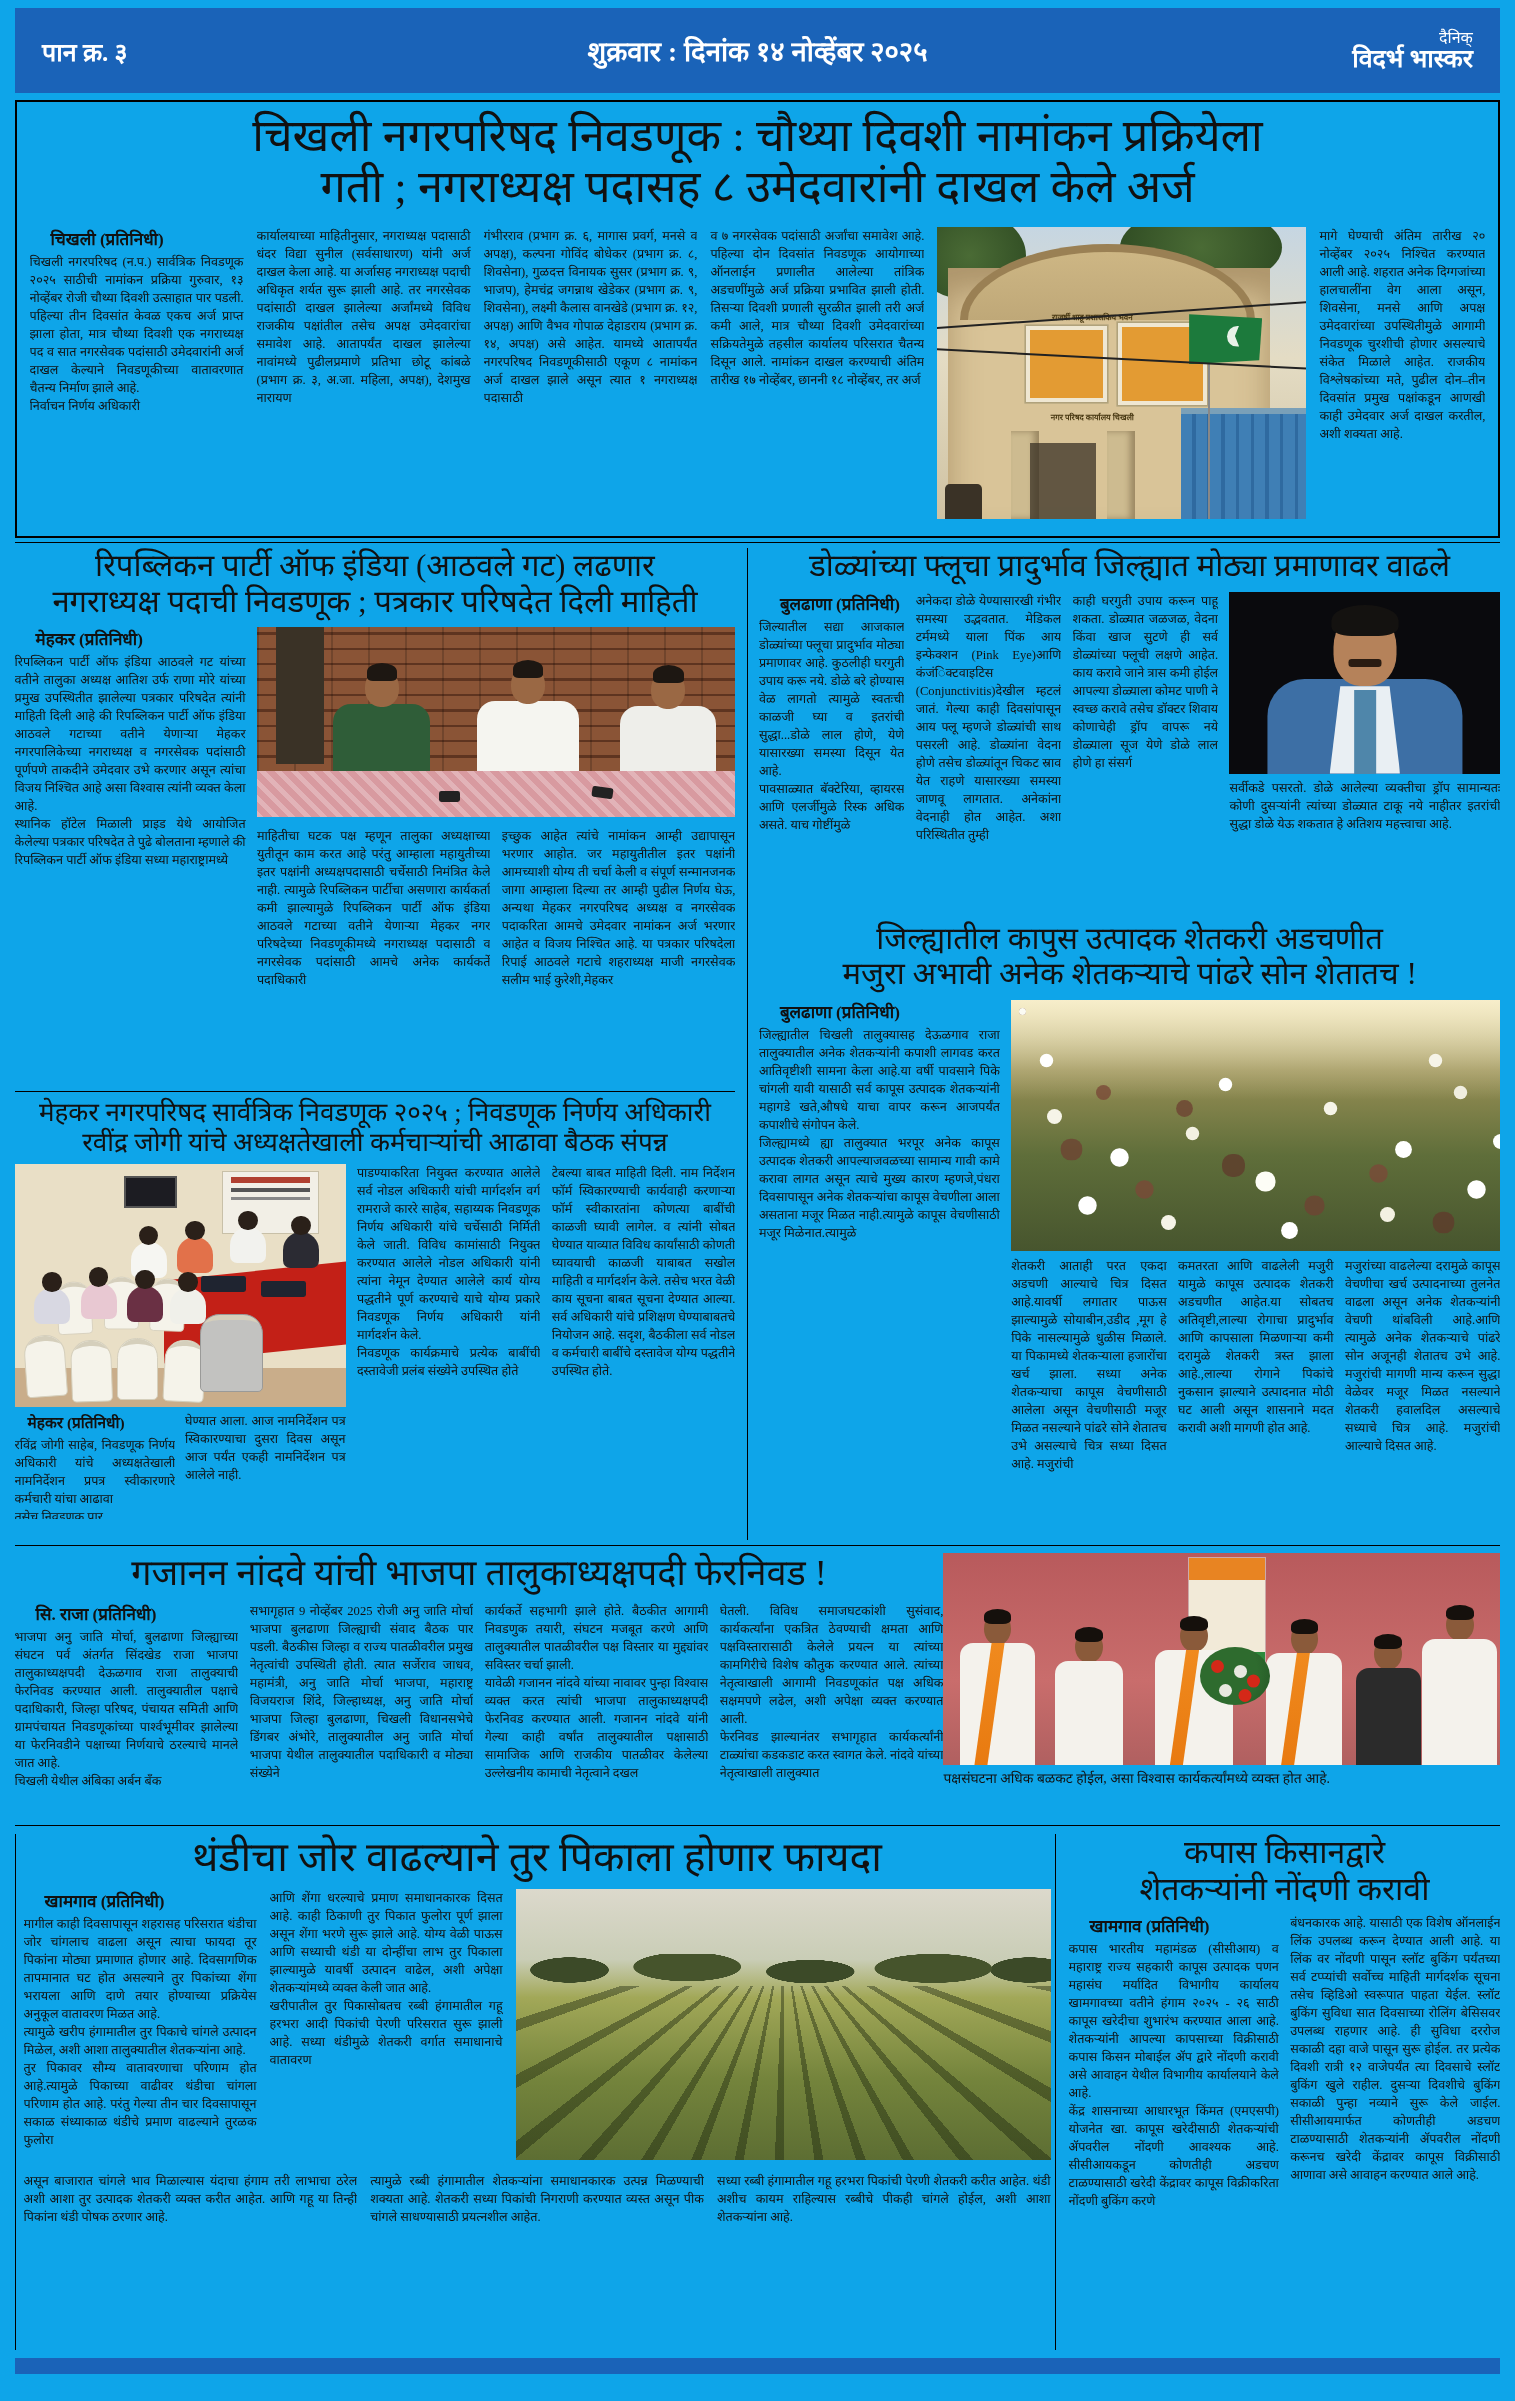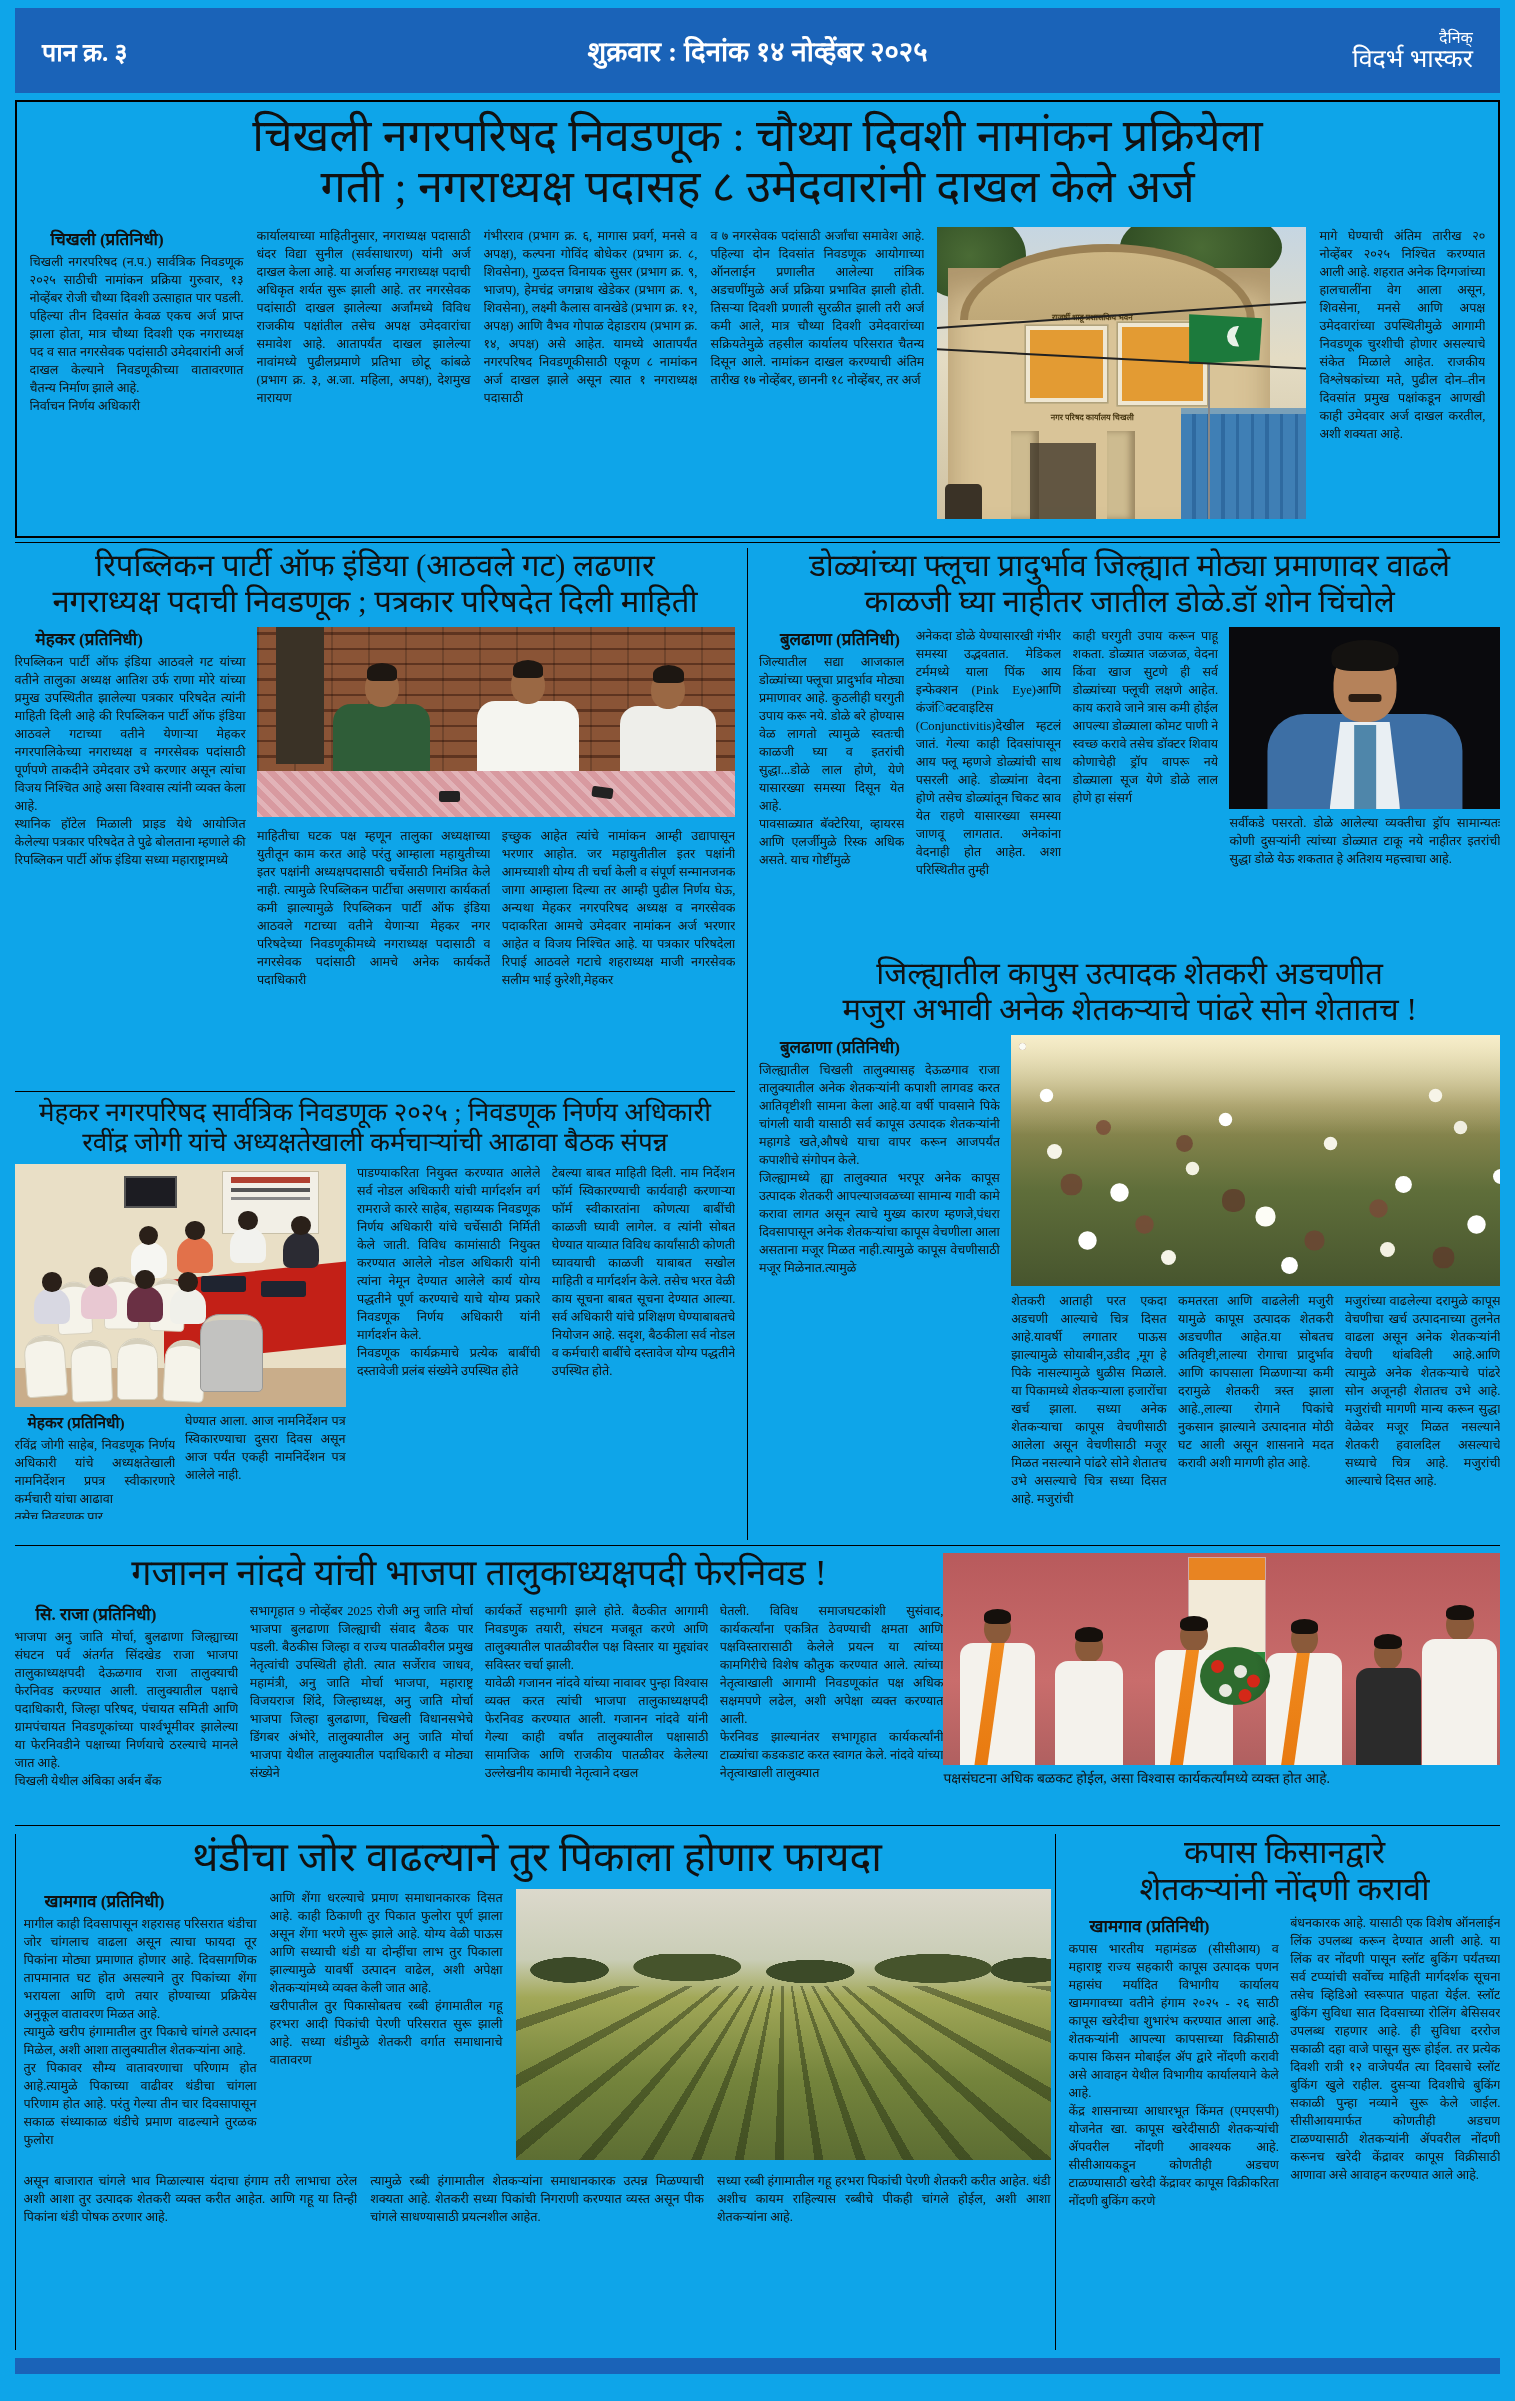--- a/index.html
+++ b/index.html
@@ -10,21 +10,21 @@
     position: relative; overflow: hidden;
   }
   .topbar {
     margin: 8px 14.6px 6.5px; height: 85px; background: #1a63b8; color: #fff;
     display: flex; align-items: center; padding: 0 27.5px;
   }
   .tb-left { font-size: 25px; font-weight: bold; width: 243px; }
   .tb-center { flex: 1; text-align: center; font-size: 27.5px; font-weight: bold; }
   .tb-right { width: 243px; text-align: right; line-height: 1.02; }
   .tb-right .small { font-size: 16px; display:block; }
-  .tb-right .big { font-size: 25px; font-weight: normal; display:block; }
+  .tb-right .big { font-size: 25px; font-weight: bold; display:block; }
 
   .hl { font-weight: normal; text-align: center; line-height: 1.14; }
   .byline { font-weight: bold; font-size: 17px; margin-bottom: 3.2px; text-indent: 21px; }
   .body-txt { text-align: justify; white-space: pre-line; font-size: 12.6px; line-height: 1.43; }
   .cols { display: flex; overflow: hidden; }
   .col { flex: 1; overflow: hidden; }
 
   
   .lead { border: 2.4px solid #000; margin: 0 14.6px; padding: 8px 13px; height: 438px; overflow: hidden; }
   .lead-hl { font-size: 45px; margin: 1.6px 0 13px; }
@@ -307,21 +307,20 @@
             <div class="col body-txt">टेबल्या बाबत माहिती दिली. नाम निर्देशन फॉर्म स्विकारण्याची कार्यवाही करणाऱ्या फॉर्म स्वीकारतांना कोणत्या बाबींची काळजी घ्यावी लागेल. व त्यांनी सोबत घेण्यात याव्यात विविध कार्यांसाठी कोणती घ्यावयाची काळजी याबाबत सखोल माहिती व मार्गदर्शन केले. तसेच भरत वेळी काय सूचना बाबत सूचना देण्यात आल्या. सर्व अधिकारी यांचे प्रशिक्षण घेण्याबाबतचे नियोजन आहे. सदृश, बैठकीला सर्व नोडल व कर्मचारी बाबींचे दस्तावेज योग्य पद्धतीने उपस्थित होते.</div>
           </div>
         </div>
       </div>
     </div>
 
     <div class="mid-right">
       <div>
         <div class="hl eye-hl">
           <div>डोळ्यांच्या फ्लूचा प्रादुर्भाव जिल्ह्यात मोठ्या प्रमाणावर वाढले</div>
-          <div>काळजी घ्या नाहीतर जातील डोळे.डॉ शोन चिंचोले</div>
         </div>
         <div class="eye-row">
           <div class="col">
             <div class="byline">बुलढाणा (प्रतिनिधी)</div>
             <div class="body-txt">जिल्यातील सद्या आजकाल डोळ्यांच्या फ्लूचा प्रादुर्भाव मोठ्या प्रमाणावर आहे. कुठलीही घरगुती उपाय करू नये. डोळे बरे होण्यास वेळ लागतो त्यामुळे स्वतःची काळजी घ्या व इतरांची सुद्धा...डोळे लाल होणे, येणे यासारख्या समस्या दिसून येत आहे.
 पावसाळ्यात बॅक्टेरिया, व्हायरस आणि एलर्जीमुळे रिस्क अधिक असते. याच गोष्टींमुळे</div>
           </div>
           <div class="col body-txt">अनेकदा डोळे येण्यासारखी गंभीर समस्या उद्भवतात. मेडिकल टर्ममध्ये याला पिंक आय इन्फेक्शन (Pink Eye)आणि कंजंिक्टवाइटिस (Conjunctivitis)देखील म्हटलं जातं. गेल्या काही दिवसांपासून आय फ्लू म्हणजे डोळ्यांची साथ पसरली आहे. डोळ्यांना वेदना होणे तसेच डोळ्यांतून चिकट स्राव येत राहणे यासारख्या समस्या जाणवू लागतात. अनेकांना वेदनाही होत आहेत. अशा परिस्थितीत तुम्ही</div>
           <div class="col body-txt">काही घरगुती उपाय करून पाहू शकता. डोळ्यात जळजळ, वेदना किंवा खाज सुटणे ही सर्व डोळ्यांच्या फ्लूची लक्षणे आहेत. काय करावे जाने त्रास कमी होईल आपल्या डोळ्याला कोमट पाणी ने स्वच्छ करावे तसेच डॉक्टर शिवाय कोणाचेही ड्रॉप वापरू नये डोळ्याला सूज येणे डोळे लाल होणे हा संसर्ग</div>
           <div class="eye-side">

